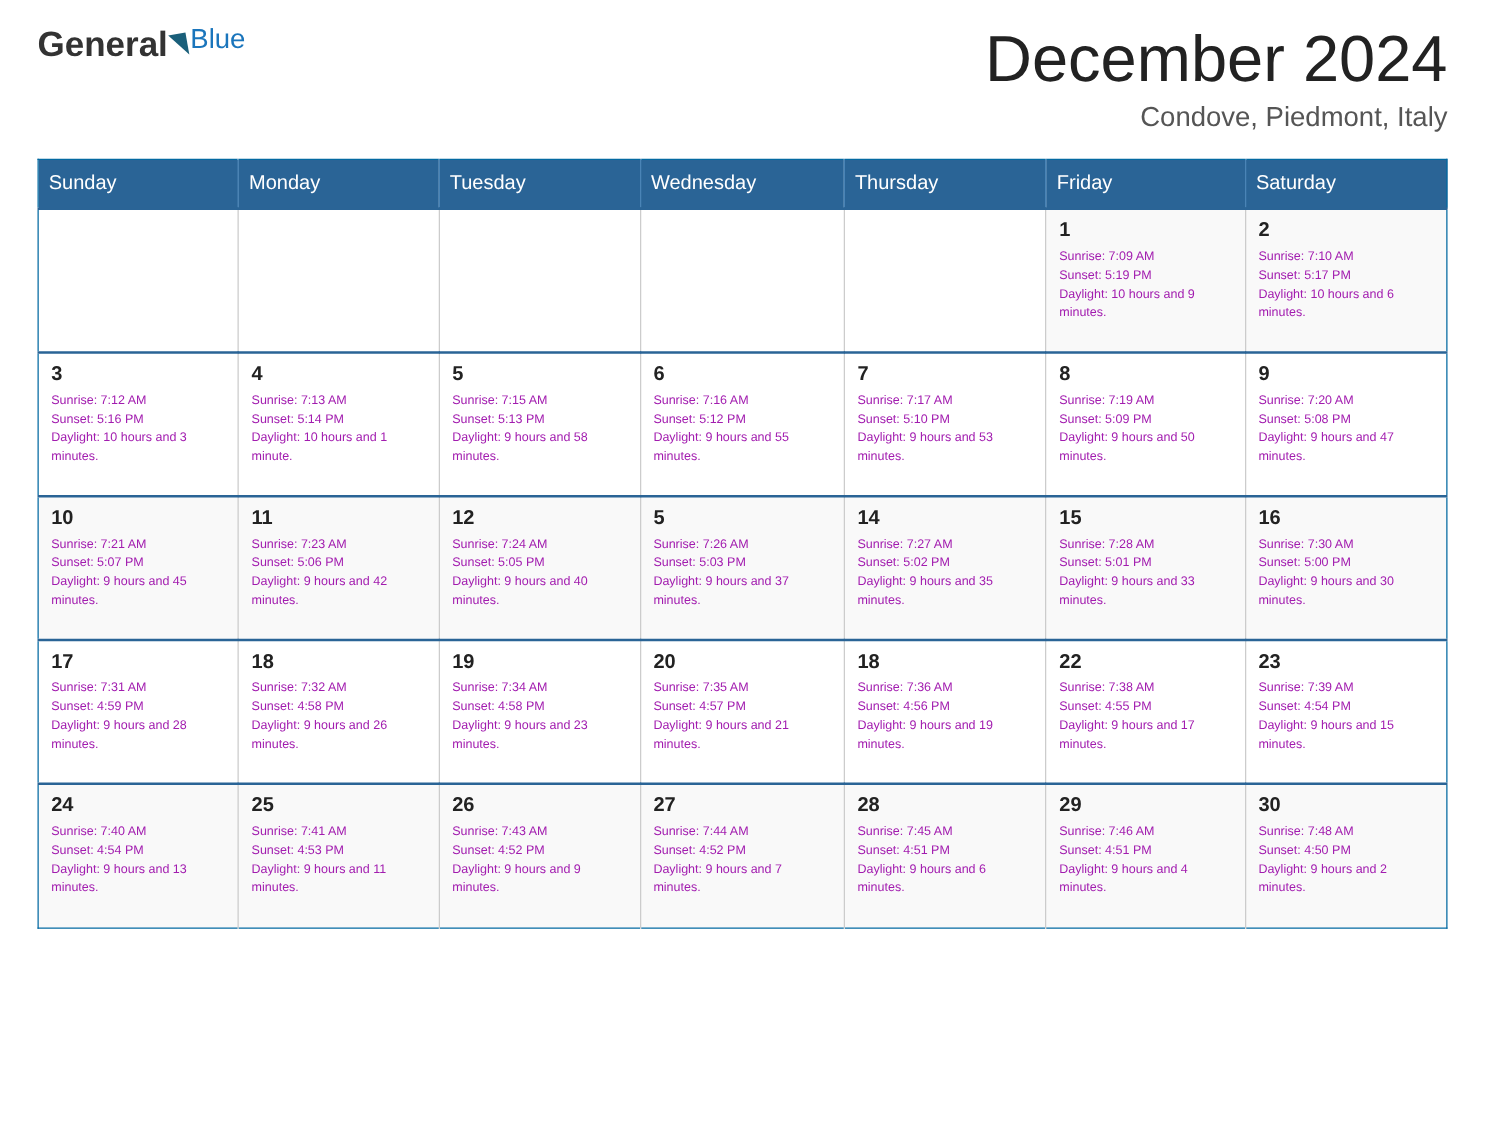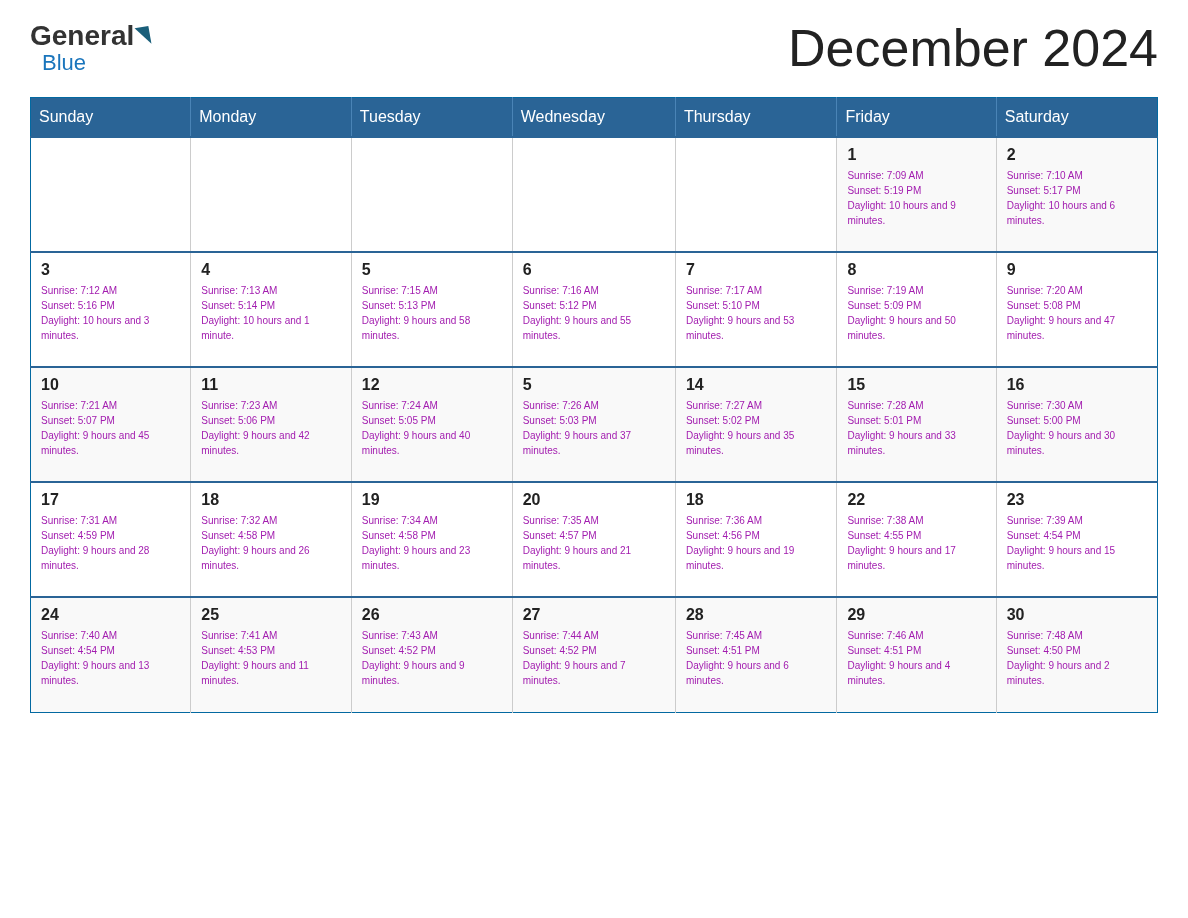--- a/index.html
+++ b/index.html
@@ -11,21 +11,20 @@
       min-height: 918px;
     }
     .header {
       display: flex;
       justify-content: space-between;
       align-items: flex-start;
       margin-bottom: 20px;
     }
     .logo {
       display: flex;
-      flex-direction: column;
       align-items: flex-start;
     }
     .logo-text {
       display: flex;
       align-items: center;
       font-size: 28px;
       font-weight: bold;
       color: #333;
     }
     .logo-general { color: #333; }
@@ -36,21 +35,20 @@
       border-right: 0px solid transparent;
       border-top: 18px solid #1a5f7a;
       display: inline-block;
       margin: 0 2px;
       transform: rotate(-10deg);
     }
     .logo-blue {
       color: #1a75bc;
       font-size: 22px;
       margin-top: -2px;
-      margin-left: 12px;
     }
     .title-section {
       text-align: right;
     }
     .month-year {
       font-size: 52px;
       font-weight: 300;
       color: #222;
       line-height: 1.1;
     }
@@ -123,20 +121,21 @@
 <div class="header">
   <div class="logo">
     <div class="logo-text">
       <span class="logo-general">General</span>
       <span class="logo-arrow"></span>
     </div>
     <span class="logo-blue">Blue</span>
   </div>
   <div class="title-section">
     <div class="month-year">December 2024</div>
+    <div class="location">Condove, Piedmont, Italy</div>
   </div>
 </div>
 
 <table class="calendar">
   <thead>
     <tr>
     <th>Sunday</th>
         <th>Monday</th>
         <th>Tuesday</th>
         <th>Wednesday</th>

